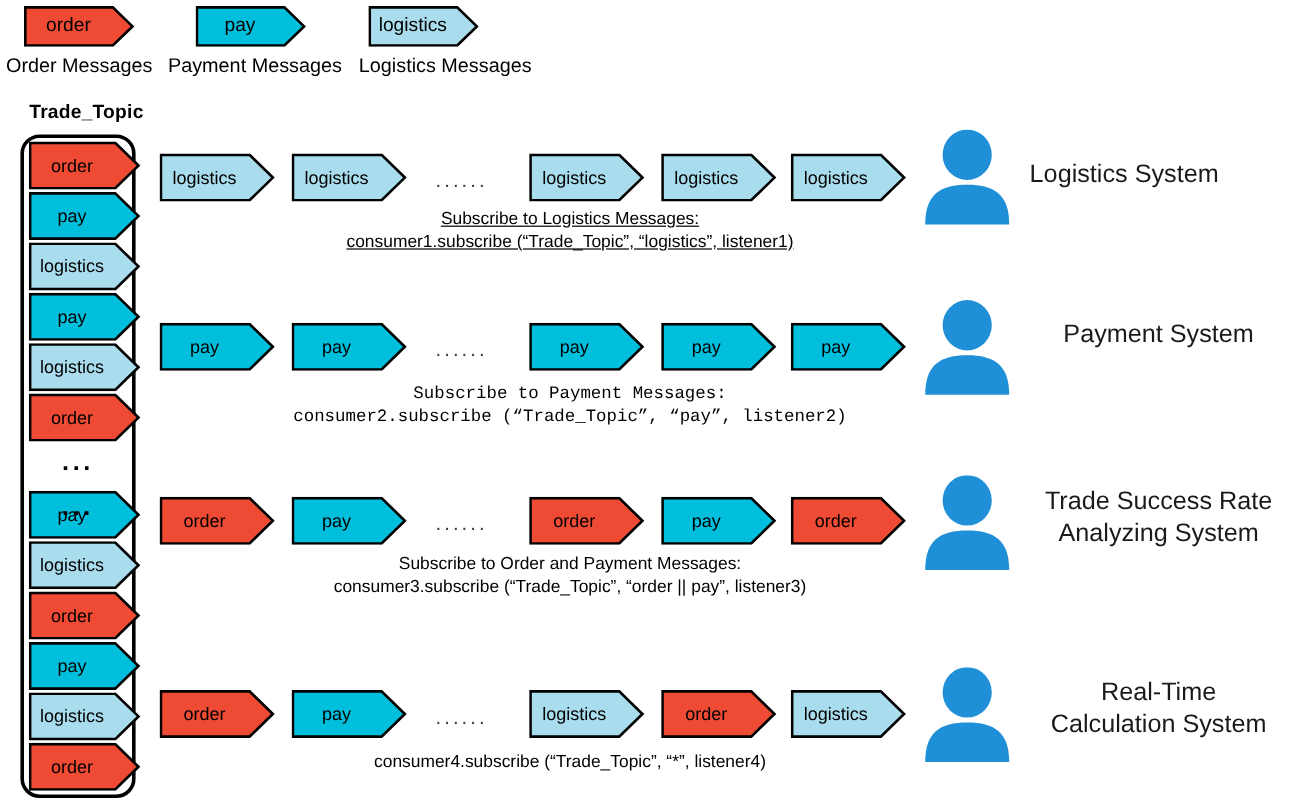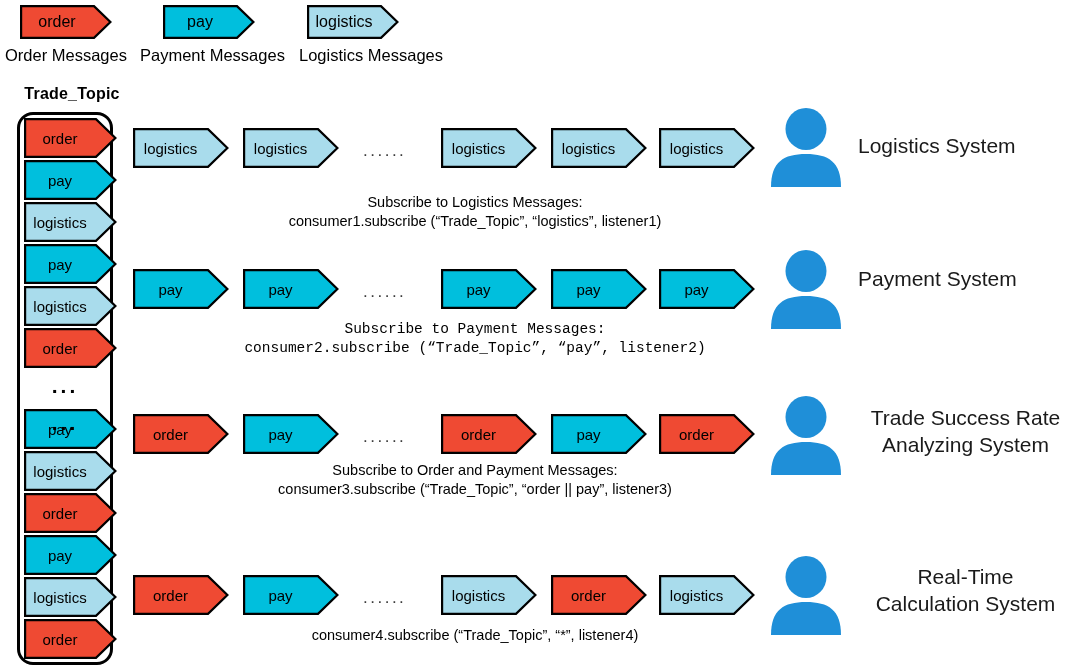--- a/index.html
+++ b/index.html
@@ -248,21 +248,21 @@
           <path d="M 1.1 1.1 L 75 1.1 L 94.4 20 L 75 38.9 L 1.1 38.9 Z" fill="#a9dcec" stroke="#000000" stroke-width="2.2" stroke-linejoin="miter"></path>
         </svg>
         <span class="arrow-label" style="font-size: 15px; padding-right: 21px;">logistics</span>
       </div>
       <div class="arrow" style="left: 659px; top: 128px; width: 96px; height: 40px;">
         <svg class="arrow-shape" viewBox="0 0 96 40" preserveAspectRatio="none">
           <path d="M 1.1 1.1 L 75 1.1 L 94.4 20 L 75 38.9 L 1.1 38.9 Z" fill="#a9dcec" stroke="#000000" stroke-width="2.2" stroke-linejoin="miter"></path>
         </svg>
         <span class="arrow-label" style="font-size: 15px; padding-right: 21px;">logistics</span>
       </div>
-      <div class="row-caption" style="left: 185px; top: 193px; width: 580px;">
+      <div class="row-caption" style="left: 185px; top: 174px; width: 580px; text-decoration: underline;">
         <div>Subscribe to Logistics Messages:</div>
         <div>consumer1.subscribe (“Trade_Topic”, “logistics”, listener1)</div>
       </div>
       <div class="person" style="left: 768px; top: 108px;"><svg width="76" height="80" viewBox="0 0 76 80">
           <ellipse cx="38" cy="21" rx="20.5" ry="21" fill="#1f8fd8"></ellipse>
           <path d="M 3 79 C 3 54 15.5 46 38 46 C 60.5 46 73 54 73 79 Z" fill="#1f8fd8"></path>
         </svg></div>
       <div class="person-label" style="left: 858px; top: 132px; width: 215px; text-align: left;">Logistics System</div>
     </div>
     <div>
@@ -298,21 +298,21 @@
         <span class="arrow-label" style="font-size: 15px; padding-right: 21px;">pay</span>
       </div>
       <div class="row-caption" style="left: 185px; top: 320px; width: 580px; font-family: Liberation Mono, monospace;">
         <div>Subscribe to Payment Messages:</div>
         <div>consumer2.subscribe (“Trade_Topic”, “pay”, listener2)</div>
       </div>
       <div class="person" style="left: 768px; top: 250px;"><svg width="76" height="80" viewBox="0 0 76 80">
           <ellipse cx="38" cy="21" rx="20.5" ry="21" fill="#1f8fd8"></ellipse>
           <path d="M 3 79 C 3 54 15.5 46 38 46 C 60.5 46 73 54 73 79 Z" fill="#1f8fd8"></path>
         </svg></div>
-      <div class="person-label" style="left: 858px; top: 265px; width: 215px; text-align: left;">Payment System</div>
+      <div class="person-label" style="left: 858px; top: 265px; width: 215px; text-align: center;">Payment System</div>
     </div>
     <div>
       <div class="arrow" style="left: 133px; top: 414px; width: 96px; height: 40px;">
         <svg class="arrow-shape" viewBox="0 0 96 40" preserveAspectRatio="none">
           <path d="M 1.1 1.1 L 75 1.1 L 94.4 20 L 75 38.9 L 1.1 38.9 Z" fill="#ef4a33" stroke="#000000" stroke-width="2.2" stroke-linejoin="miter"></path>
         </svg>
         <span class="arrow-label" style="font-size: 15px; padding-right: 21px;">order</span>
       </div>
       <div class="arrow" style="left: 243px; top: 414px; width: 96px; height: 40px;">
         <svg class="arrow-shape" viewBox="0 0 96 40" preserveAspectRatio="none">

